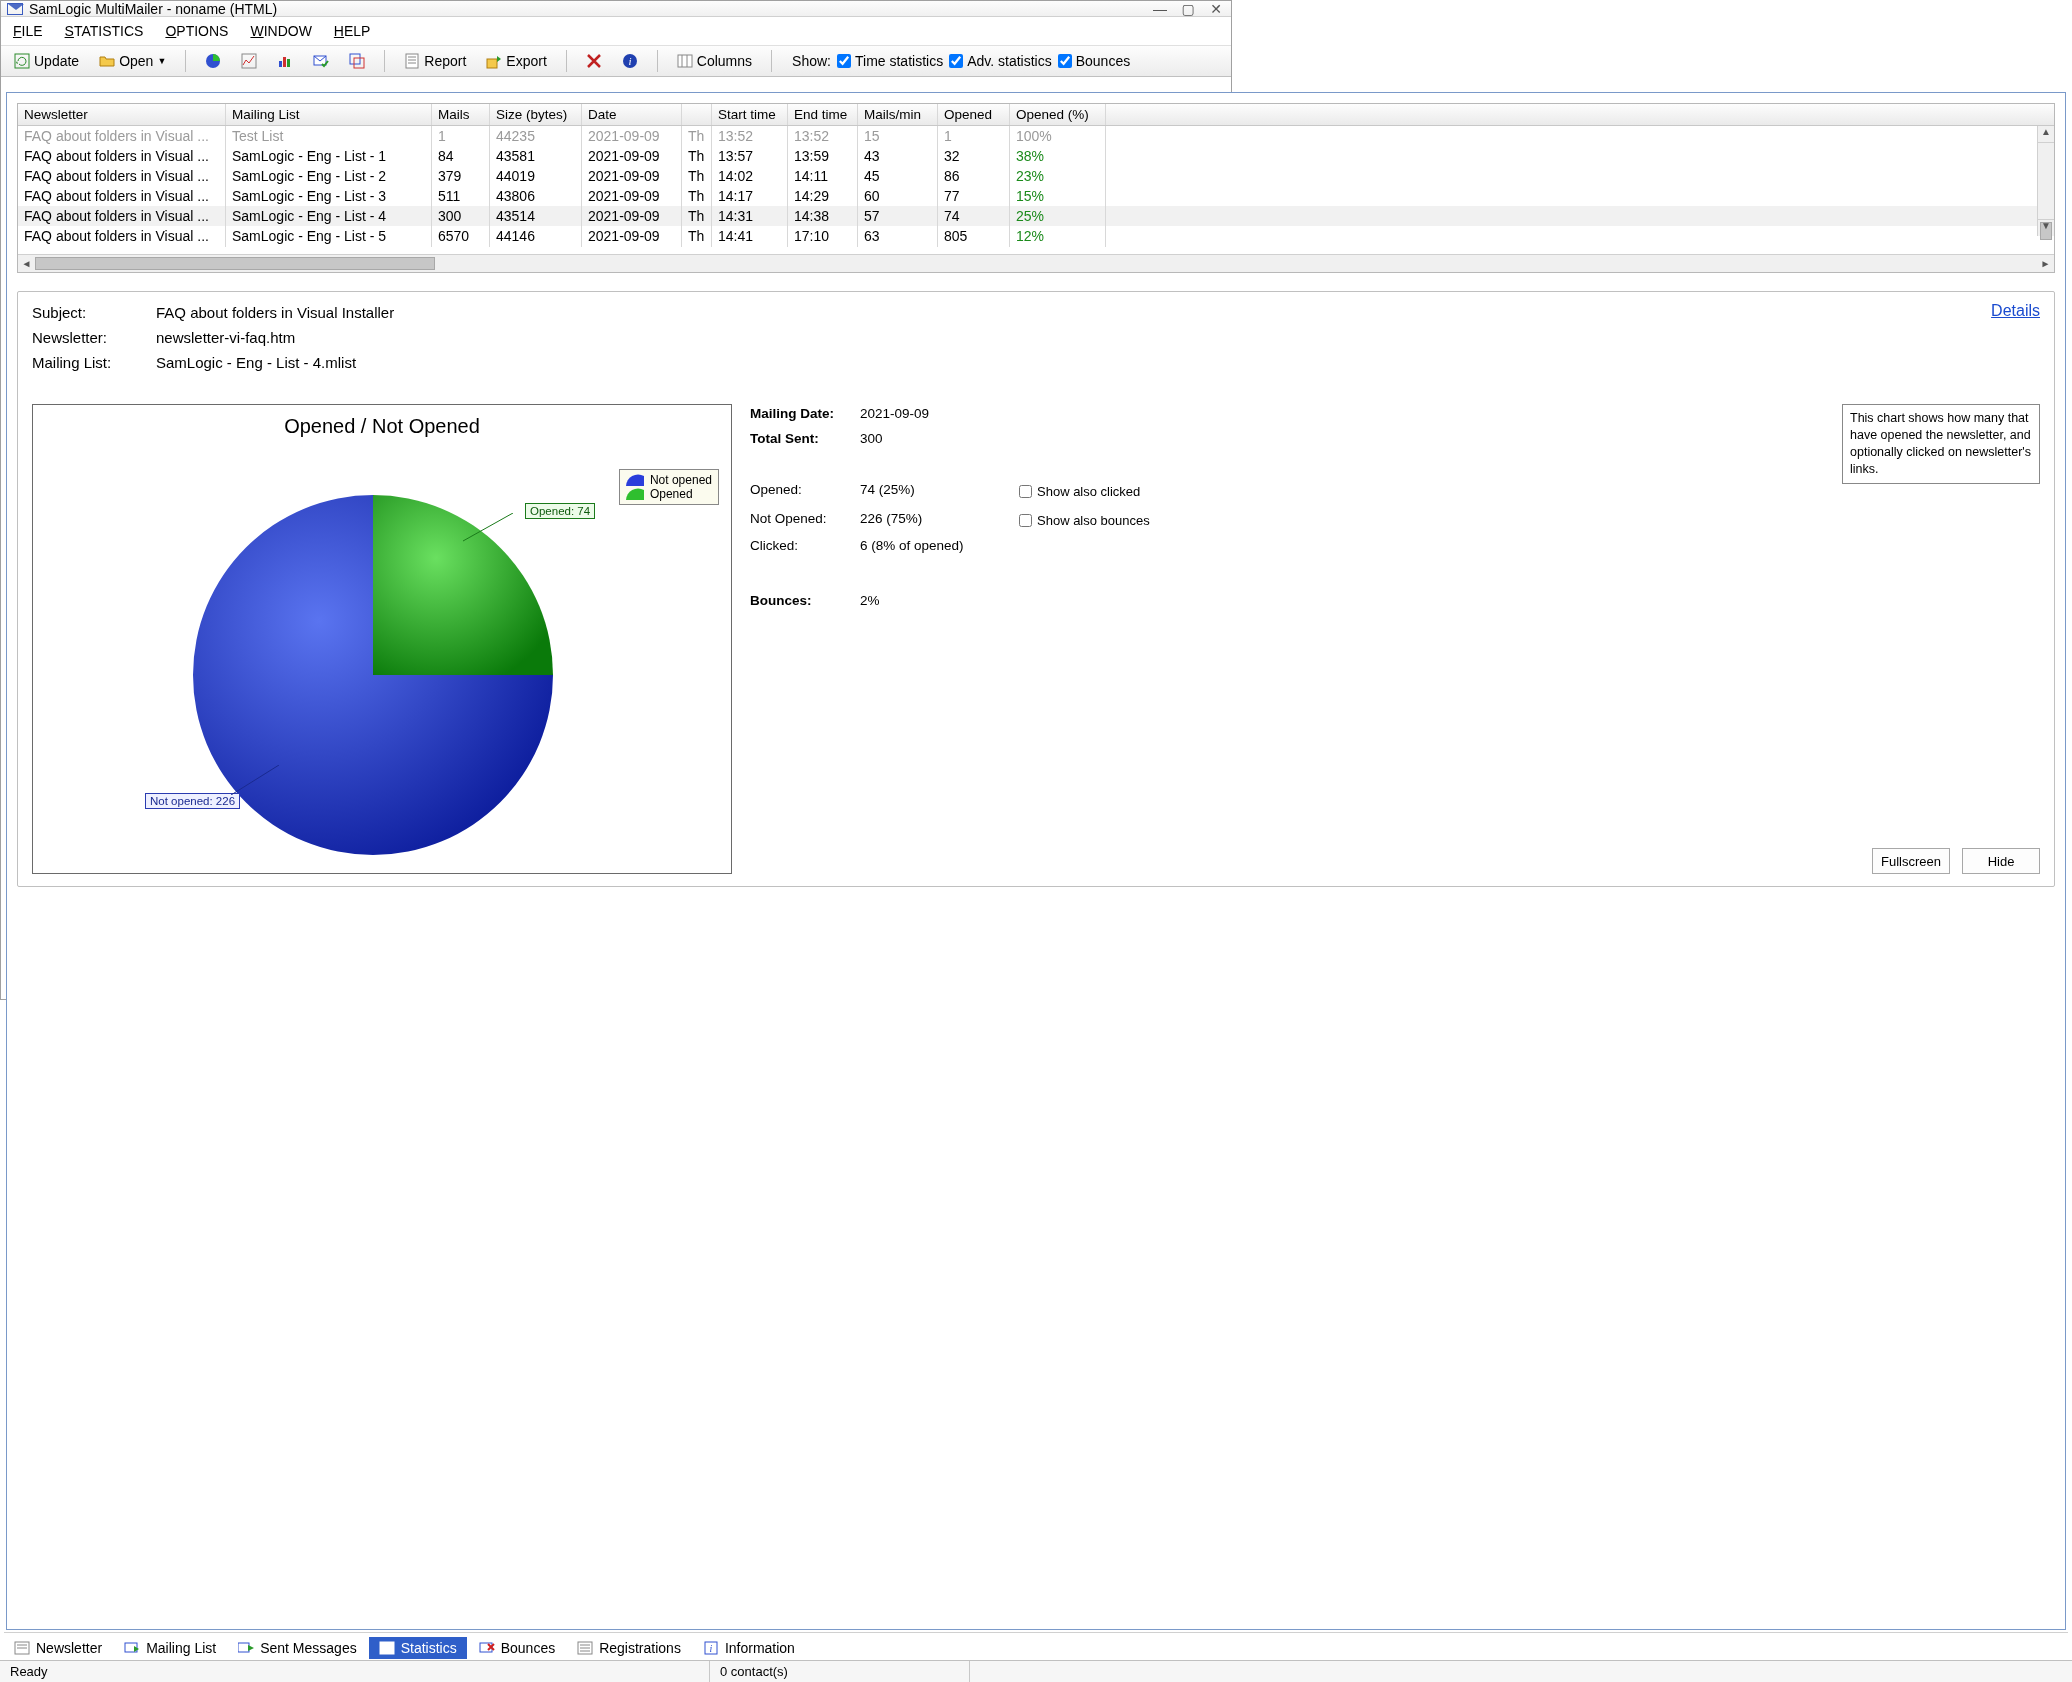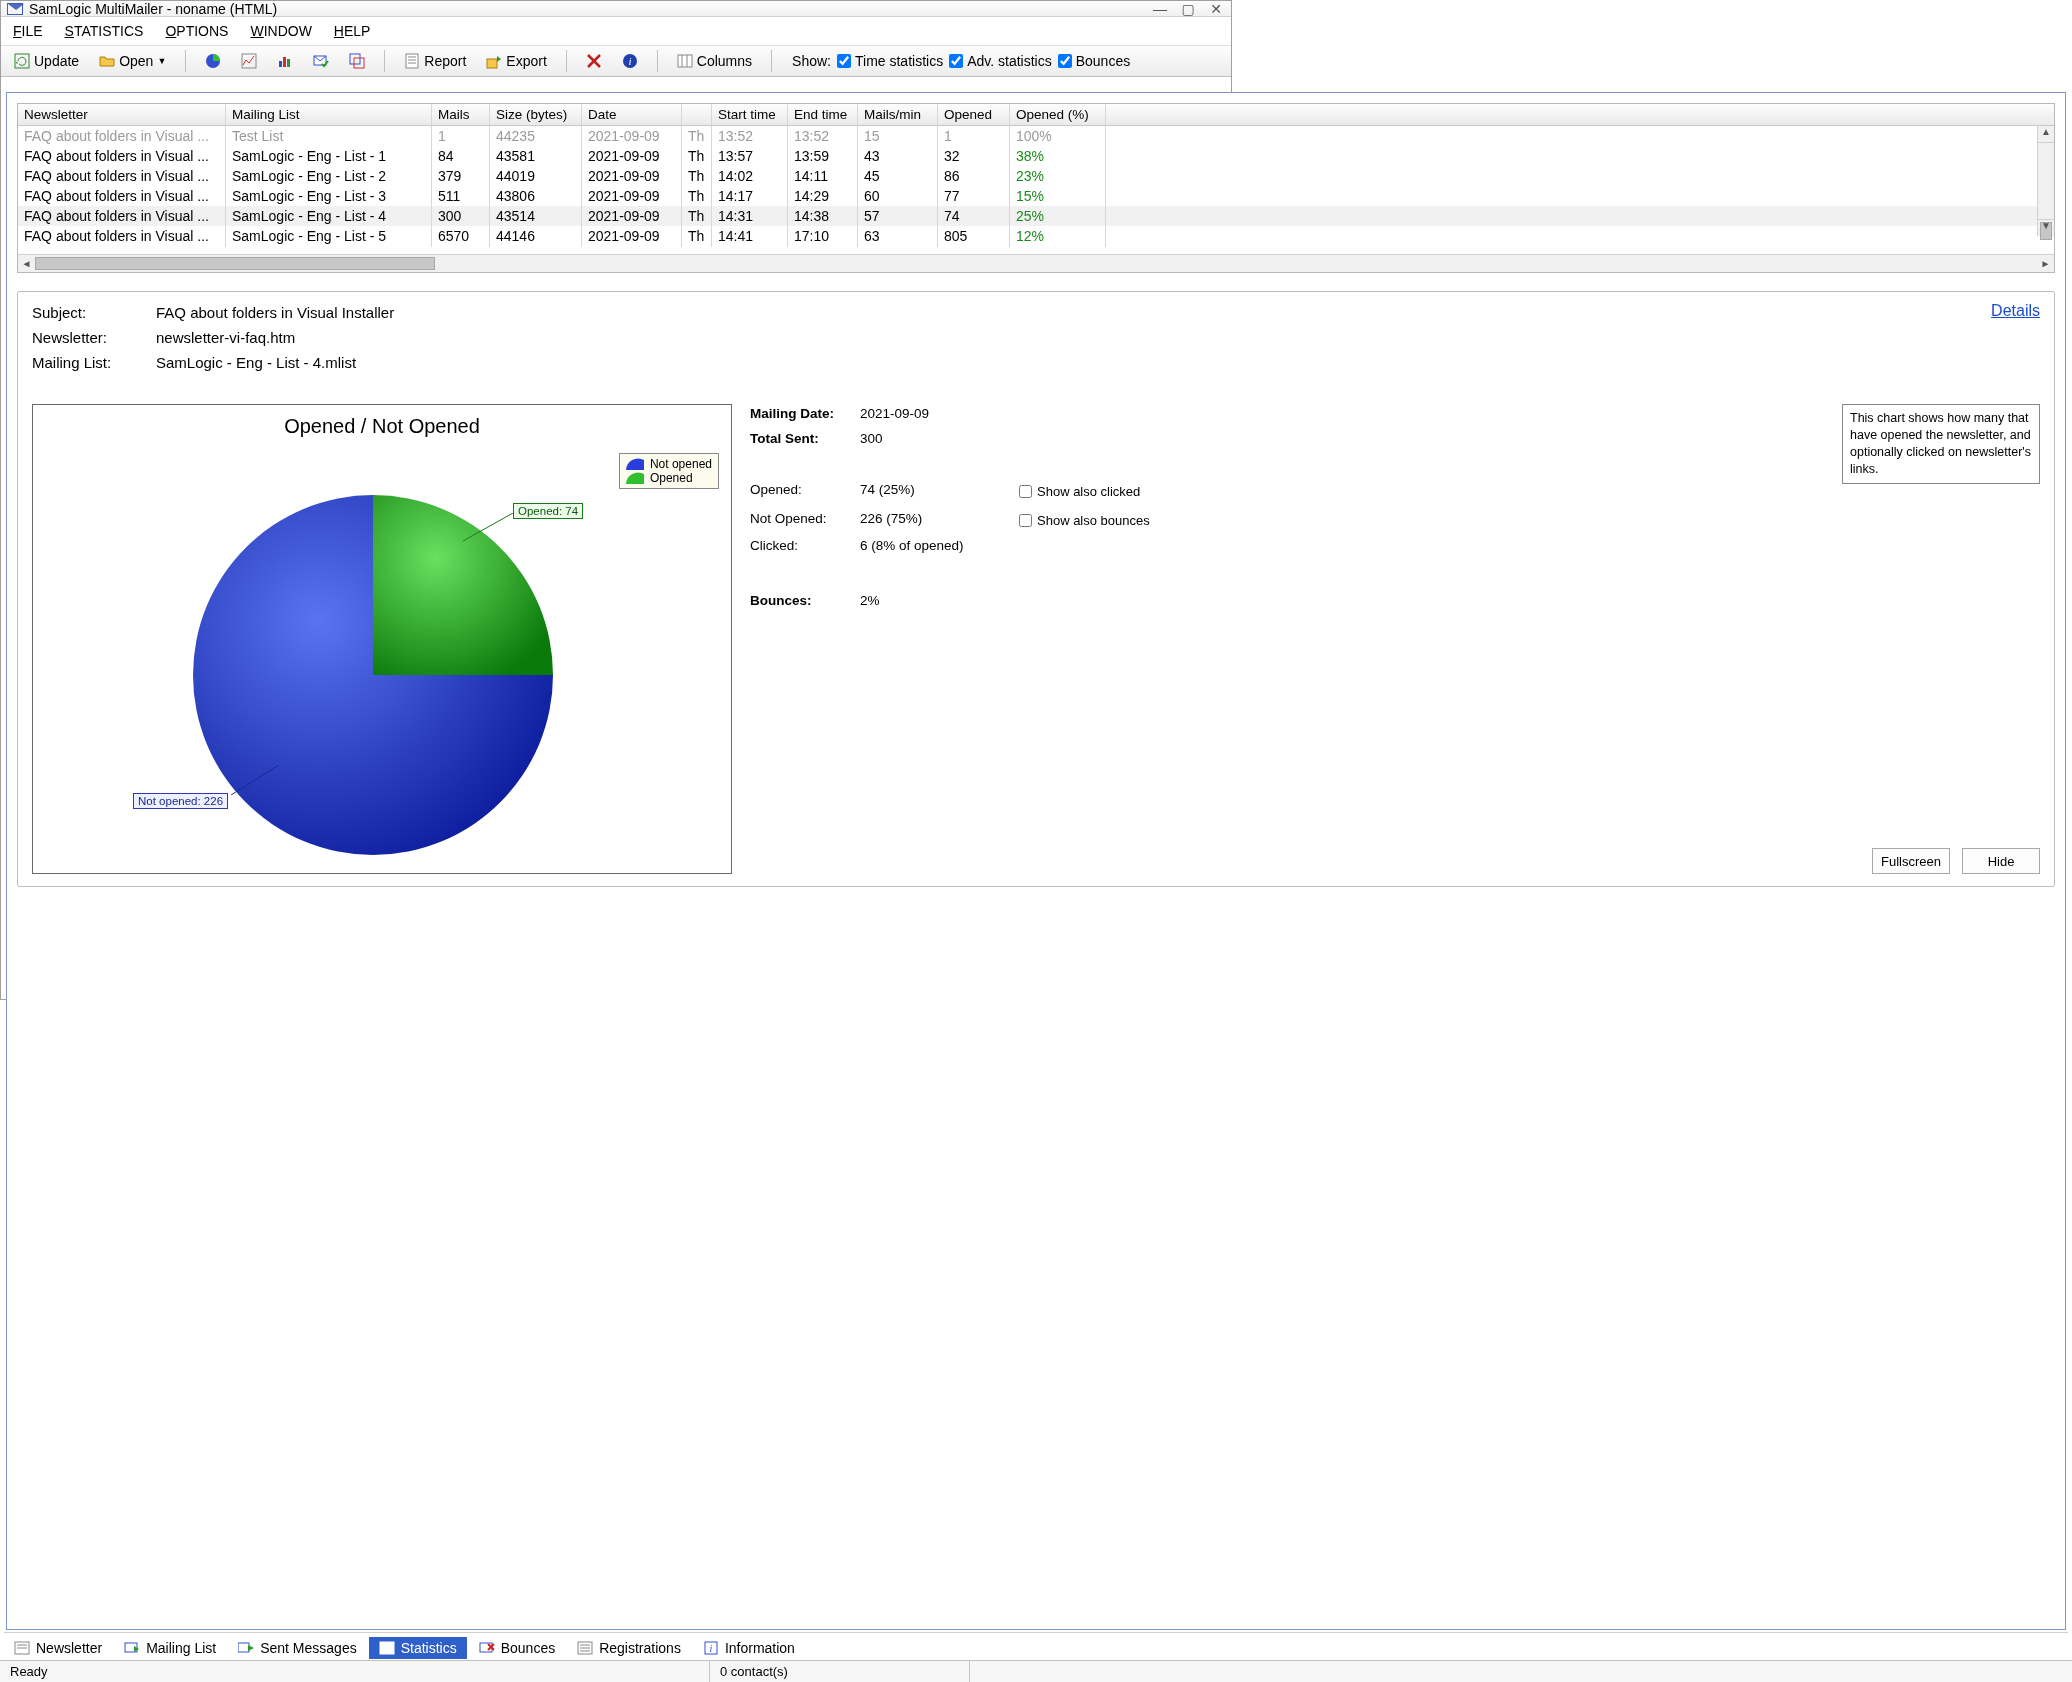--- a/index.html
+++ b/index.html
@@ -109,24 +109,24 @@
   height:596px;
   position:relative;
 }
 .meta-row{ display:flex; font-size:15px; margin-bottom:8px;}
 .meta-row .lbl{ width:124px; }
 .details-link{ position:absolute; right:14px; top:10px; color:#1a4bcf; text-decoration:underline; cursor:pointer; font-size:16px;}
 
 .bottom-area{ position:absolute; left:14px; right:14px; top:112px; bottom:12px; display:flex; gap:18px;}
 .chart-box{ width:700px; border:1px solid #6a6a6a; position:relative; background:#fff;}
 .chart-title{ text-align:center; font-size:20px; font-weight:400; padding:10px 0 4px 0; font-family:Arial;}
-.legend-box{position:absolute; right:12px; top:48px; border:1px solid #888; background:#fbfbee; padding:3px 6px; font-size:12px;}
+.legend-box{position:absolute; right:12px; top:64px; border:1px solid #888; background:#fbfbee; padding:3px 6px; font-size:12px;}
 .legend-row{display:flex;align-items:center;gap:6px;}
 .legend-swatch{width:18px;height:12px;}
-.callout{position:absolute; border:1px solid #2a3bb0; background:#eef0ff; font-size:11.5px; padding:1px 4px; color:#1a2a90;}
+.callout{position:absolute; border:1px solid #2a3bb0; background:#eef0ff; font-size:11.5px; padding:1px 4px; color:#1a2a90;margin-left:12px;}
 .callout.g{border-color:#1a7a1a;background:#ecfbe9;color:#0d5a0d;}
 
 svg.pie{position:absolute; left:140px; top:70px;}
 
 .side-info{flex:1; position:relative; font-size:13.5px;}
 .info-grid{display:grid; grid-template-columns:110px 90px; row-gap:10px;}
 .info-grid .b{font-weight:bold;}
 .help-box{position:absolute; right:0; top:0; width:198px; border:1px solid #888; padding:5px 7px; font-size:12.5px; line-height:1.35;}
 .show-chk{display:flex;align-items:center;gap:5px;font-size:13px;margin-top:4px;padding-left:9px;}
 .side-btns{position:absolute; right:0; bottom:0; display:flex; gap:12px;}

